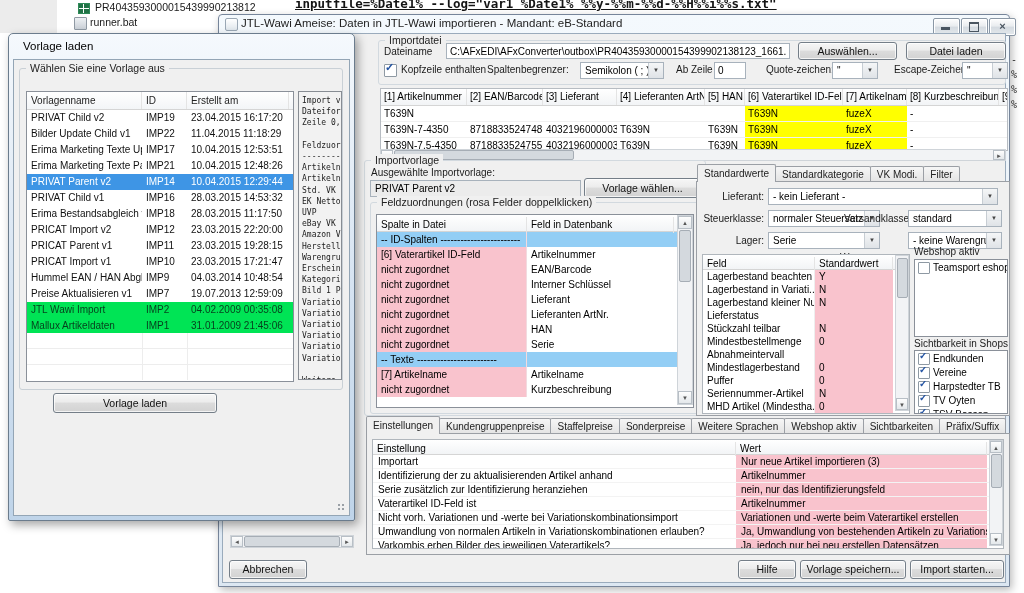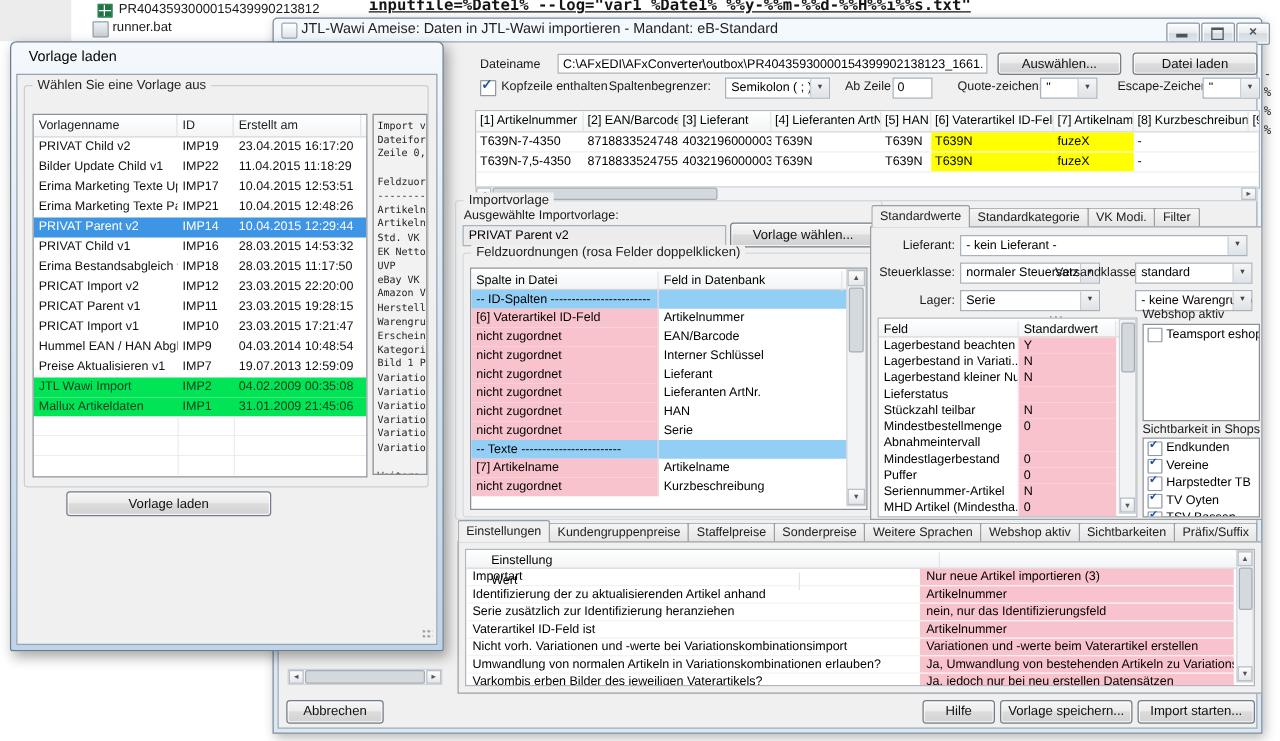--- a/index.html
+++ b/index.html
@@ -92,21 +92,21 @@
   .panel{position:absolute;border:1px solid #9b9fa5;background:#f0f0f0;}
   
   .dfhdr{height:14px;line-height:14px;background:linear-gradient(#fff,#f2f4f6);border-bottom:1px solid #d5d5d5;}
   .dfhdr span{display:inline-block;font-size:10px;padding-left:4px;box-sizing:border-box;border-right:1px solid #e4e4e4;height:14px;}
   .dfrow{height:13px;line-height:13px;font-size:10px;white-space:nowrap;}
   .dfrow span{display:inline-block;vertical-align:top;height:13px;box-sizing:border-box;padding-left:4px;overflow:hidden;white-space:nowrap;}
   .dfc1{width:112px;border-right:1px solid #eee;}
   .dfc2{width:78px;background:#f9c3cd;}
   
   .sthdr{height:14px;line-height:14px;background:linear-gradient(#fff,#f2f4f6);border-bottom:1px solid #d5d5d5;}
-  .sthdr span{display:inline-block;font-size:10px;padding-left:4px;box-sizing:border-box;border-right:1px solid #e4e4e4;height:14px;margin-left:16px;}
+  .sthdr span{display:inline-block;font-size:10px;padding-left:4px;box-sizing:border-box;border-right:1px solid #e4e4e4;height:14px;}
   .strow{height:13px;line-height:13px;font-size:10px;white-space:nowrap;border-bottom:1px solid #f3f3f3;}
   .strow span{display:inline-block;vertical-align:top;height:13px;box-sizing:border-box;padding-left:5px;overflow:hidden;white-space:nowrap;}
   .stc1{width:363px;}
   .stc2{width:251px;background:#f9c3cd;}
   .lbitem{position:relative;height:12px;line-height:12px;font-size:10px;padding-left:18px;white-space:nowrap;overflow:hidden;margin-top:2px;}
   .lbitem .cb{left:3px;top:0px;width:10px;height:10px;}
   .lbitem .cb .ck{top:-4px;left:0;font-size:10px;}
 </style>
 </head>
 <body>
@@ -138,20 +138,23 @@
       </div>
     <div class="wbtn" style="left:742px;top:3px;">
       <div class="gmax"></div>
       </div>
     <div class="wbtn" style="left:770px;top:3px;">
       <div class="gclose">×</div>
       </div>
 
     <div class="client">
 
+      <div class="grp" style="left:155px;top:6px;width:626px;height:43px;">
+        <div class="glabel">Importdatei</div>
+      </div>
       <div class="lbl" style="left:161px;top:12px;font-size:10px;">Dateiname</div>
       <input class="inp" type="text" style="left: 223px; top: 9px; width: 344px; height: 16px;" value="C:\AFxEDI\AFxConverter\outbox\PR40435930000154399902138123_1661.csv">
       <div class="btn" style="left:575px;top:8px;width:97px;height:16px;line-height:16px;">Auswählen...</div>
       <div class="btn" style="left:683px;top:8px;width:98px;height:16px;line-height:16px;">Datei laden</div>
       <div class="cb" style="left:161px;top:30px;">
         <span class="ck">✓</span>
         </div>
       <div class="lbl" style="left:178px;top:30px;font-size:10px;">Kopfzeile enthalten</div>
       <div class="lbl" style="left:264px;top:30px;font-size:10px;">Spaltenbegrenzer:</div>
       <div class="combo" style="left:357px;top:28px;width:84px;height:17px;">
@@ -165,20 +168,23 @@
         <span class="ca">▼</span></div>
       <div class="lbl" style="left:671px;top:30px;font-size:10px;">Escape-Zeichen:</div>
       <div class="combo" style="left:739px;top:28px;width:46px;height:17px;">
         <span>"</span>
         <span class="ca">▼</span></div>
 
       <div class="abs" style="left:157px;top:54px;width:626px;height:61px;background:#fff;border:1px solid #b7bcc2;overflow:hidden;">
         <div class="phdr">
           
         <span>[1] Artikelnummer</span><span>[2] EAN/Barcode</span><span>[3] Lieferant</span><span>[4] Lieferanten ArtNr.</span><span>[5] HAN</span><span>[6] Vaterartikel ID-Feld</span><span>[7] Artikelname</span><span>[8] Kurzbeschreibung</span><span>[9] Std. V</span></div>
+        <div class="prow">
+          
+        <span>T639N</span><span></span><span></span><span></span><span></span><span class="y">T639N</span><span class="y">fuzeX</span><span>-</span><span></span></div>
         <div class="prow">
           
         <span>T639N-7-4350</span><span>8718833524748</span><span>4032196000003</span><span>T639N</span><span>T639N</span><span class="y">T639N</span><span class="y">fuzeX</span><span>-</span><span></span></div>
         <div class="prow">
           
         <span>T639N-7,5-4350</span><span>8718833524755</span><span>4032196000003</span><span>T639N</span><span>T639N</span><span class="y">T639N</span><span class="y">fuzeX</span><span>-</span><span></span></div>
       </div>
       <div class="sbh" style="left:157px;top:115px;width:626px;height:12px;">
         <div class="sba" style="left:0;top:0;width:12px;height:10px;">◄</div>
         <div class="sbt" style="left:13px;top:0;width:180px;height:10px;"></div>

